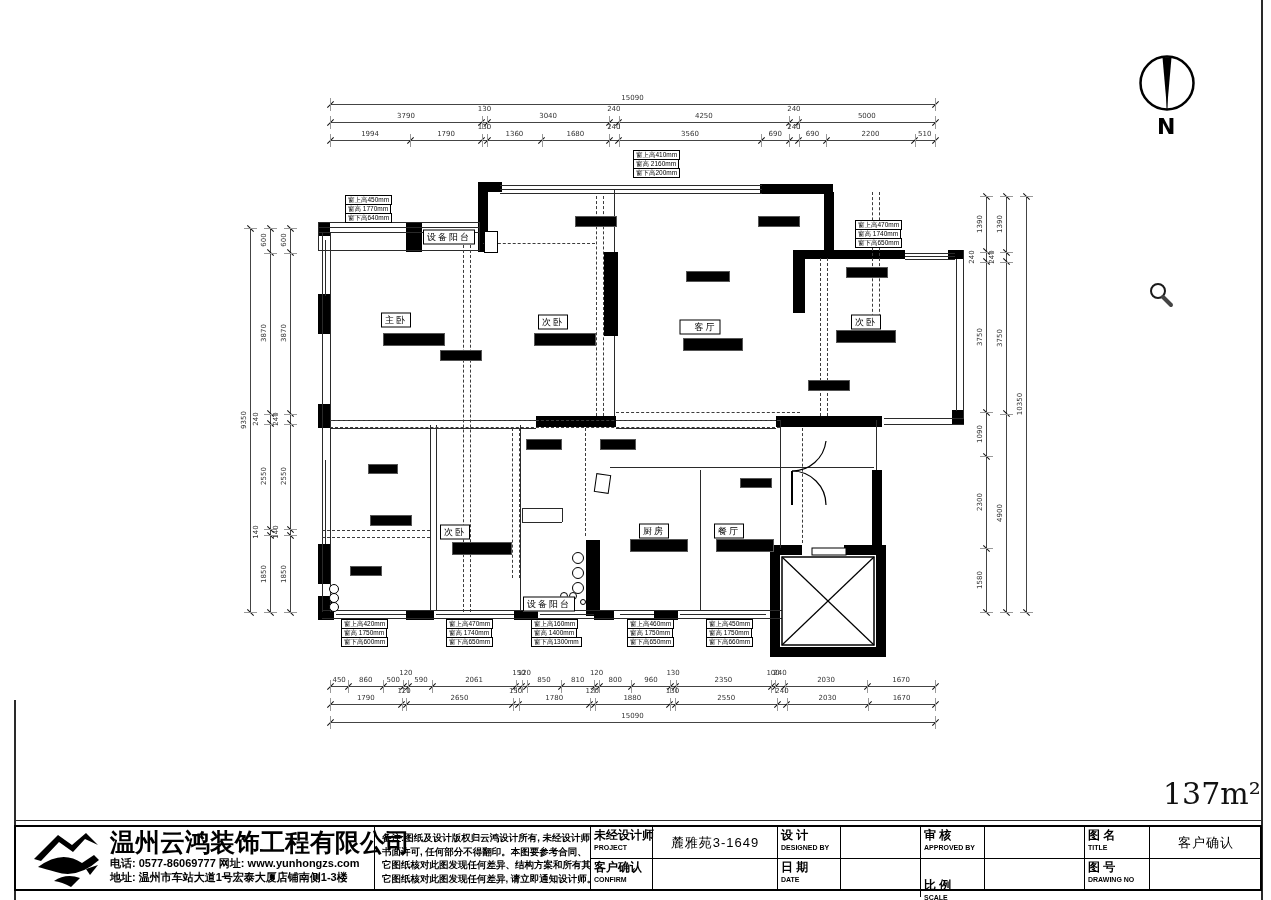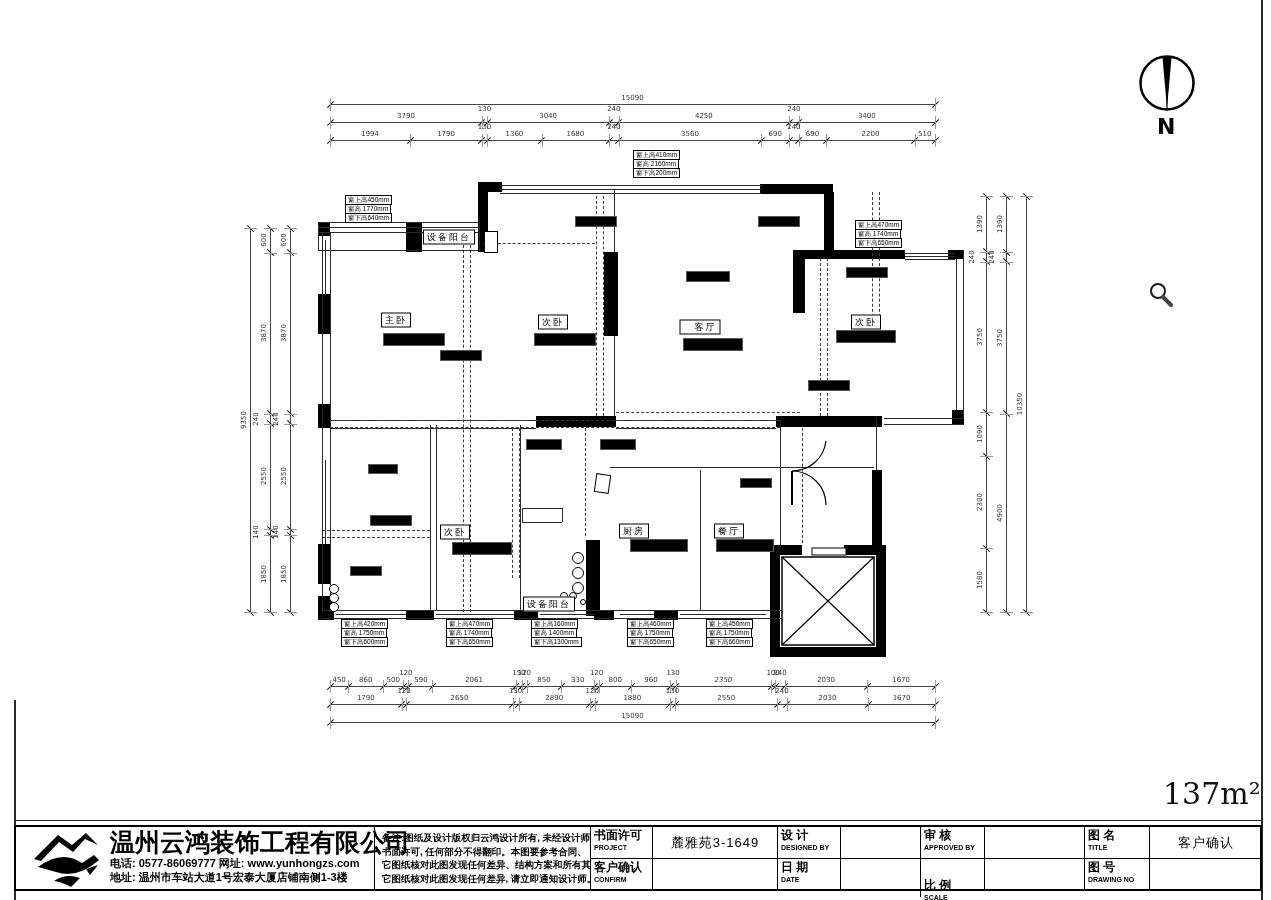--- a/index.html
+++ b/index.html
@@ -169,21 +169,21 @@
         <rect x="782" y="557" width="92" height="88" fill="none" stroke="#000" stroke-width="1.5"></rect>
         <line x1="782" y1="557" x2="874" y2="645" stroke="#000" stroke-width="1.2"></line>
         <line x1="874" y1="557" x2="782" y2="645" stroke="#000" stroke-width="1.2"></line>
         <rect x="812" y="548" width="34" height="7" fill="#fff" stroke="#000" stroke-width="1"></rect>
       </svg>
       <div class="room-label" style="left: 396px; top: 320px;">主卧</div>
       <div class="room-label" style="left: 553px; top: 322px;">次卧</div>
       <div class="room-label" style="left: 700px; top: 327px; padding-left: 14px;">客厅</div>
       <div class="room-label" style="left: 866px; top: 322px;">次卧</div>
       <div class="room-label" style="left: 455px; top: 532px;">次卧</div>
-      <div class="room-label" style="left: 634px; top: 531px;">厨房</div>
+      <div class="room-label" style="left: 654px; top: 531px;">厨房</div>
       <div class="room-label" style="left: 729px; top: 531px;">餐厅</div>
       <div class="room-label" style="left: 449px; top: 237px;">设备阳台</div>
       <div class="room-label" style="left: 549px; top: 604px;">设备阳台</div>
       <div class="ann" style="left: 345px; top: 196px;">
         <div>窗上高450mm</div>
         <div>窗高 1770mm</div>
         <div>窗下高640mm</div>
       </div>
       <div class="ann" style="left: 633px; top: 151px;">
         <div>窗上高410mm</div>
@@ -245,21 +245,21 @@
         <div class="tick" style="left: 468.185px; top: -4px;"></div>
         <div class="stub-v" style="left: 468.685px; top: -6px;"></div>
         <div class="tick" style="left: 604.5px; top: -4px;"></div>
         <div class="stub-v" style="left: 605px; top: -6px;"></div>
         <div class="dlabel" style="left: 75.9758px; top: -9px; transform: translateX(-50%);">3790</div>
         <div class="dlabel" style="left: 154.558px; top: -16px; transform: translateX(-50%);">130</div>
         <div class="dlabel" style="left: 218.105px; top: -9px; transform: translateX(-50%);">3040</div>
         <div class="dlabel" style="left: 283.857px; top: -16px; transform: translateX(-50%);">240</div>
         <div class="dlabel" style="left: 373.865px; top: -9px; transform: translateX(-50%);">4250</div>
         <div class="dlabel" style="left: 463.873px; top: -16px; transform: translateX(-50%);">240</div>
-        <div class="dlabel" style="left: 536.842px; top: -9px; transform: translateX(-50%);">3400</div>
+        <div class="dlabel" style="left: 536.842px; top: -9px; transform: translateX(-50%);">5000</div>
       </div>
       <div class="dim" style="left: 330px; top: 140px; width: 605px; height: 0px;">
         <div class="dim-line-h"></div>
         <div class="tick" style="left: -0.5px; top: -4px;"></div>
         <div class="stub-v" style="left: 0px; top: -6px;"></div>
         <div class="tick" style="left: 79.6856px; top: -4px;"></div>
         <div class="stub-v" style="left: 80.1856px; top: -6px;"></div>
         <div class="tick" style="left: 151.452px; top: -4px;"></div>
         <div class="stub-v" style="left: 151.952px; top: -6px;"></div>
         <div class="tick" style="left: 156.664px; top: -4px;"></div>
@@ -339,26 +339,26 @@
         <div class="stub-v" style="left: 605px; top: -6px;"></div>
         <div class="dlabel" style="left: 9.12978px; top: -9px; transform: translateX(-50%);">450</div>
         <div class="dlabel" style="left: 35.7076px; top: -9px; transform: translateX(-50%);">860</div>
         <div class="dlabel" style="left: 63.2998px; top: -9px; transform: translateX(-50%);">500</div>
         <div class="dlabel" style="left: 75.8786px; top: -16px; transform: translateX(-50%);">120</div>
         <div class="dlabel" style="left: 91px; top: -9px; transform: translateX(-50%);">590</div>
         <div class="dlabel" style="left: 144.048px; top: -9px; transform: translateX(-50%);">2061</div>
         <div class="dlabel" style="left: 188.885px; top: -16px; transform: translateX(-50%);">150</div>
         <div class="dlabel" style="left: 194.363px; top: -16px; transform: translateX(-50%);">120</div>
         <div class="dlabel" style="left: 214.043px; top: -9px; transform: translateX(-50%);">850</div>
-        <div class="dlabel" style="left: 247.721px; top: -9px; transform: translateX(-50%);">330</div>
+        <div class="dlabel" style="left: 247.721px; top: -9px; transform: translateX(-50%);">810</div>
         <div class="dlabel" style="left: 266.59px; top: -16px; transform: translateX(-50%);">120</div>
         <div class="dlabel" style="left: 285.255px; top: -9px; transform: translateX(-50%);">800</div>
         <div class="dlabel" style="left: 320.962px; top: -9px; transform: translateX(-50%);">960</div>
         <div class="dlabel" style="left: 343.077px; top: -16px; transform: translateX(-50%);">130</div>
-        <div class="dlabel" style="left: 393.392px; top: -9px; transform: translateX(-50%); font-style: italic;">2350</div>
+        <div class="dlabel" style="left: 393.392px; top: -9px; transform: translateX(-50%);">2350</div>
         <div class="dlabel" style="left: 443.099px; top: -16px; transform: translateX(-50%);">100</div>
         <div class="dlabel" style="left: 449.997px; top: -16px; transform: translateX(-50%);">240</div>
         <div class="dlabel" style="left: 496.051px; top: -9px; transform: translateX(-50%);">2030</div>
         <div class="dlabel" style="left: 571.118px; top: -9px; transform: translateX(-50%);">1670</div>
       </div>
       <div class="dim" style="left: 330px; top: 704px; width: 605px; height: 0px;">
         <div class="dim-line-h"></div>
         <div class="tick" style="left: -0.5px; top: -4px;"></div>
         <div class="stub-v" style="left: 0px; top: -6px;"></div>
         <div class="tick" style="left: 71.1711px; top: -4px;"></div>
@@ -382,21 +382,21 @@
         <div class="tick" style="left: 456.353px; top: -4px;"></div>
         <div class="stub-v" style="left: 456.853px; top: -6px;"></div>
         <div class="tick" style="left: 537.634px; top: -4px;"></div>
         <div class="stub-v" style="left: 538.134px; top: -6px;"></div>
         <div class="tick" style="left: 604.5px; top: -4px;"></div>
         <div class="stub-v" style="left: 605px; top: -6px;"></div>
         <div class="dlabel" style="left: 35.8355px; top: -9px; transform: translateX(-50%);">1790</div>
         <div class="dlabel" style="left: 74.0735px; top: -16px; transform: translateX(-50%);">120</div>
         <div class="dlabel" style="left: 129.528px; top: -9px; transform: translateX(-50%);">2650</div>
         <div class="dlabel" style="left: 185.584px; top: -16px; transform: translateX(-50%);">150</div>
-        <div class="dlabel" style="left: 224.222px; top: -9px; transform: translateX(-50%);">2890</div>
+        <div class="dlabel" style="left: 224.222px; top: -9px; transform: translateX(-50%);">1780</div>
         <div class="dlabel" style="left: 262.26px; top: -16px; transform: translateX(-50%);">120</div>
         <div class="dlabel" style="left: 302.3px; top: -9px; transform: translateX(-50%);">1880</div>
         <div class="dlabel" style="left: 342.54px; top: -16px; transform: translateX(-50%);">130</div>
         <div class="dlabel" style="left: 396.193px; top: -9px; transform: translateX(-50%);">2550</div>
         <div class="dlabel" style="left: 452.048px; top: -16px; transform: translateX(-50%);">240</div>
         <div class="dlabel" style="left: 497.493px; top: -9px; transform: translateX(-50%);">2030</div>
         <div class="dlabel" style="left: 571.567px; top: -9px; transform: translateX(-50%);">1670</div>
       </div>
       <div class="dim" style="left: 330px; top: 722px; width: 605px; height: 0px;">
         <div class="dim-line-h"></div>
@@ -543,21 +543,21 @@
       <div class="tb-cell" style="left:358px;top:0;height:62px;"></div>
       <div id="tb-notes" class="abs" style="left:366px;top:4px;width:206px;font-weight:bold;font-size:9.5px;line-height:13.5px;white-space:nowrap;">
           <div>备注:图纸及设计版权归云鸿设计所有, 未经设计师</div>
           <div>书面许可, 任何部分不得翻印。本图要参考合同、</div>
           <div>它图纸核对此图发现任何差异、结构方案和所有其</div>
           <div>它图纸核对此图发现任何差异, 请立即通知设计师。</div>
         </div>
 
       <div id="tb-fields" class="abs" style="left:574px;top:0;width:672px;height:62px;">
           <div class="tb-cell" style="left: 0px; top: 0px; width: 62px; height: 31px; border-top: none; padding: 1px 3px;">
-            <div style="font-weight: bold; font-size: 12px; line-height: 15px; white-space: nowrap;">书面许可</div>
+            <div style="font-weight: bold; font-size: 12px; line-height: 15px; white-space: nowrap;">未经设计师</div>
             <div style="font-weight: bold; font-size: 7px; line-height: 9px; white-space: nowrap;">PROJECT</div>
           </div>
           <div class="tb-cell" style="left: 62px; top: 0px; width: 125px; height: 31px; border-top: none; display: flex; align-items: center; justify-content: center;">
             <div style="font-size: 13px; letter-spacing: 1px; white-space: nowrap;">麓雅苑3-1649</div>
           </div>
           <div class="tb-cell" style="left: 187px; top: 0px; width: 63px; height: 31px; border-top: none; padding: 1px 3px;">
             <div style="font-weight: bold; font-size: 12px; line-height: 15px; white-space: nowrap;">设  计</div>
             <div style="font-weight: bold; font-size: 7px; line-height: 9px; white-space: nowrap;">DESIGNED BY</div>
           </div>
           <div class="tb-cell" style="left: 250px; top: 0px; width: 80px; height: 31px; border-top: none; display: flex; align-items: center; justify-content: center;">

